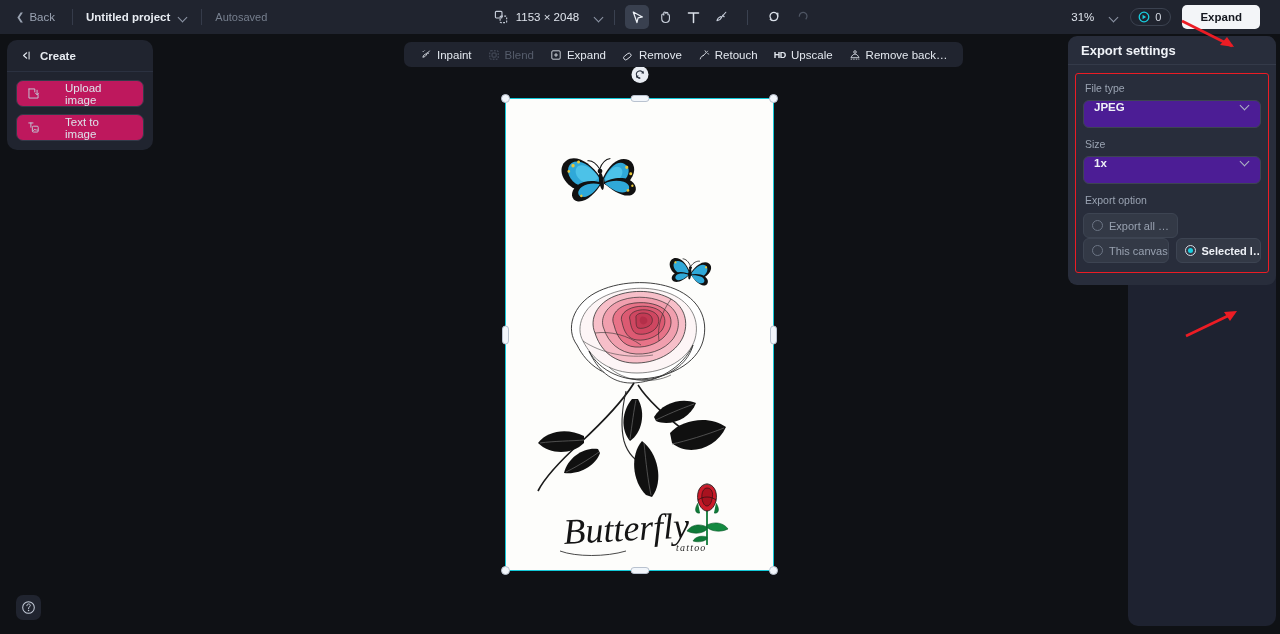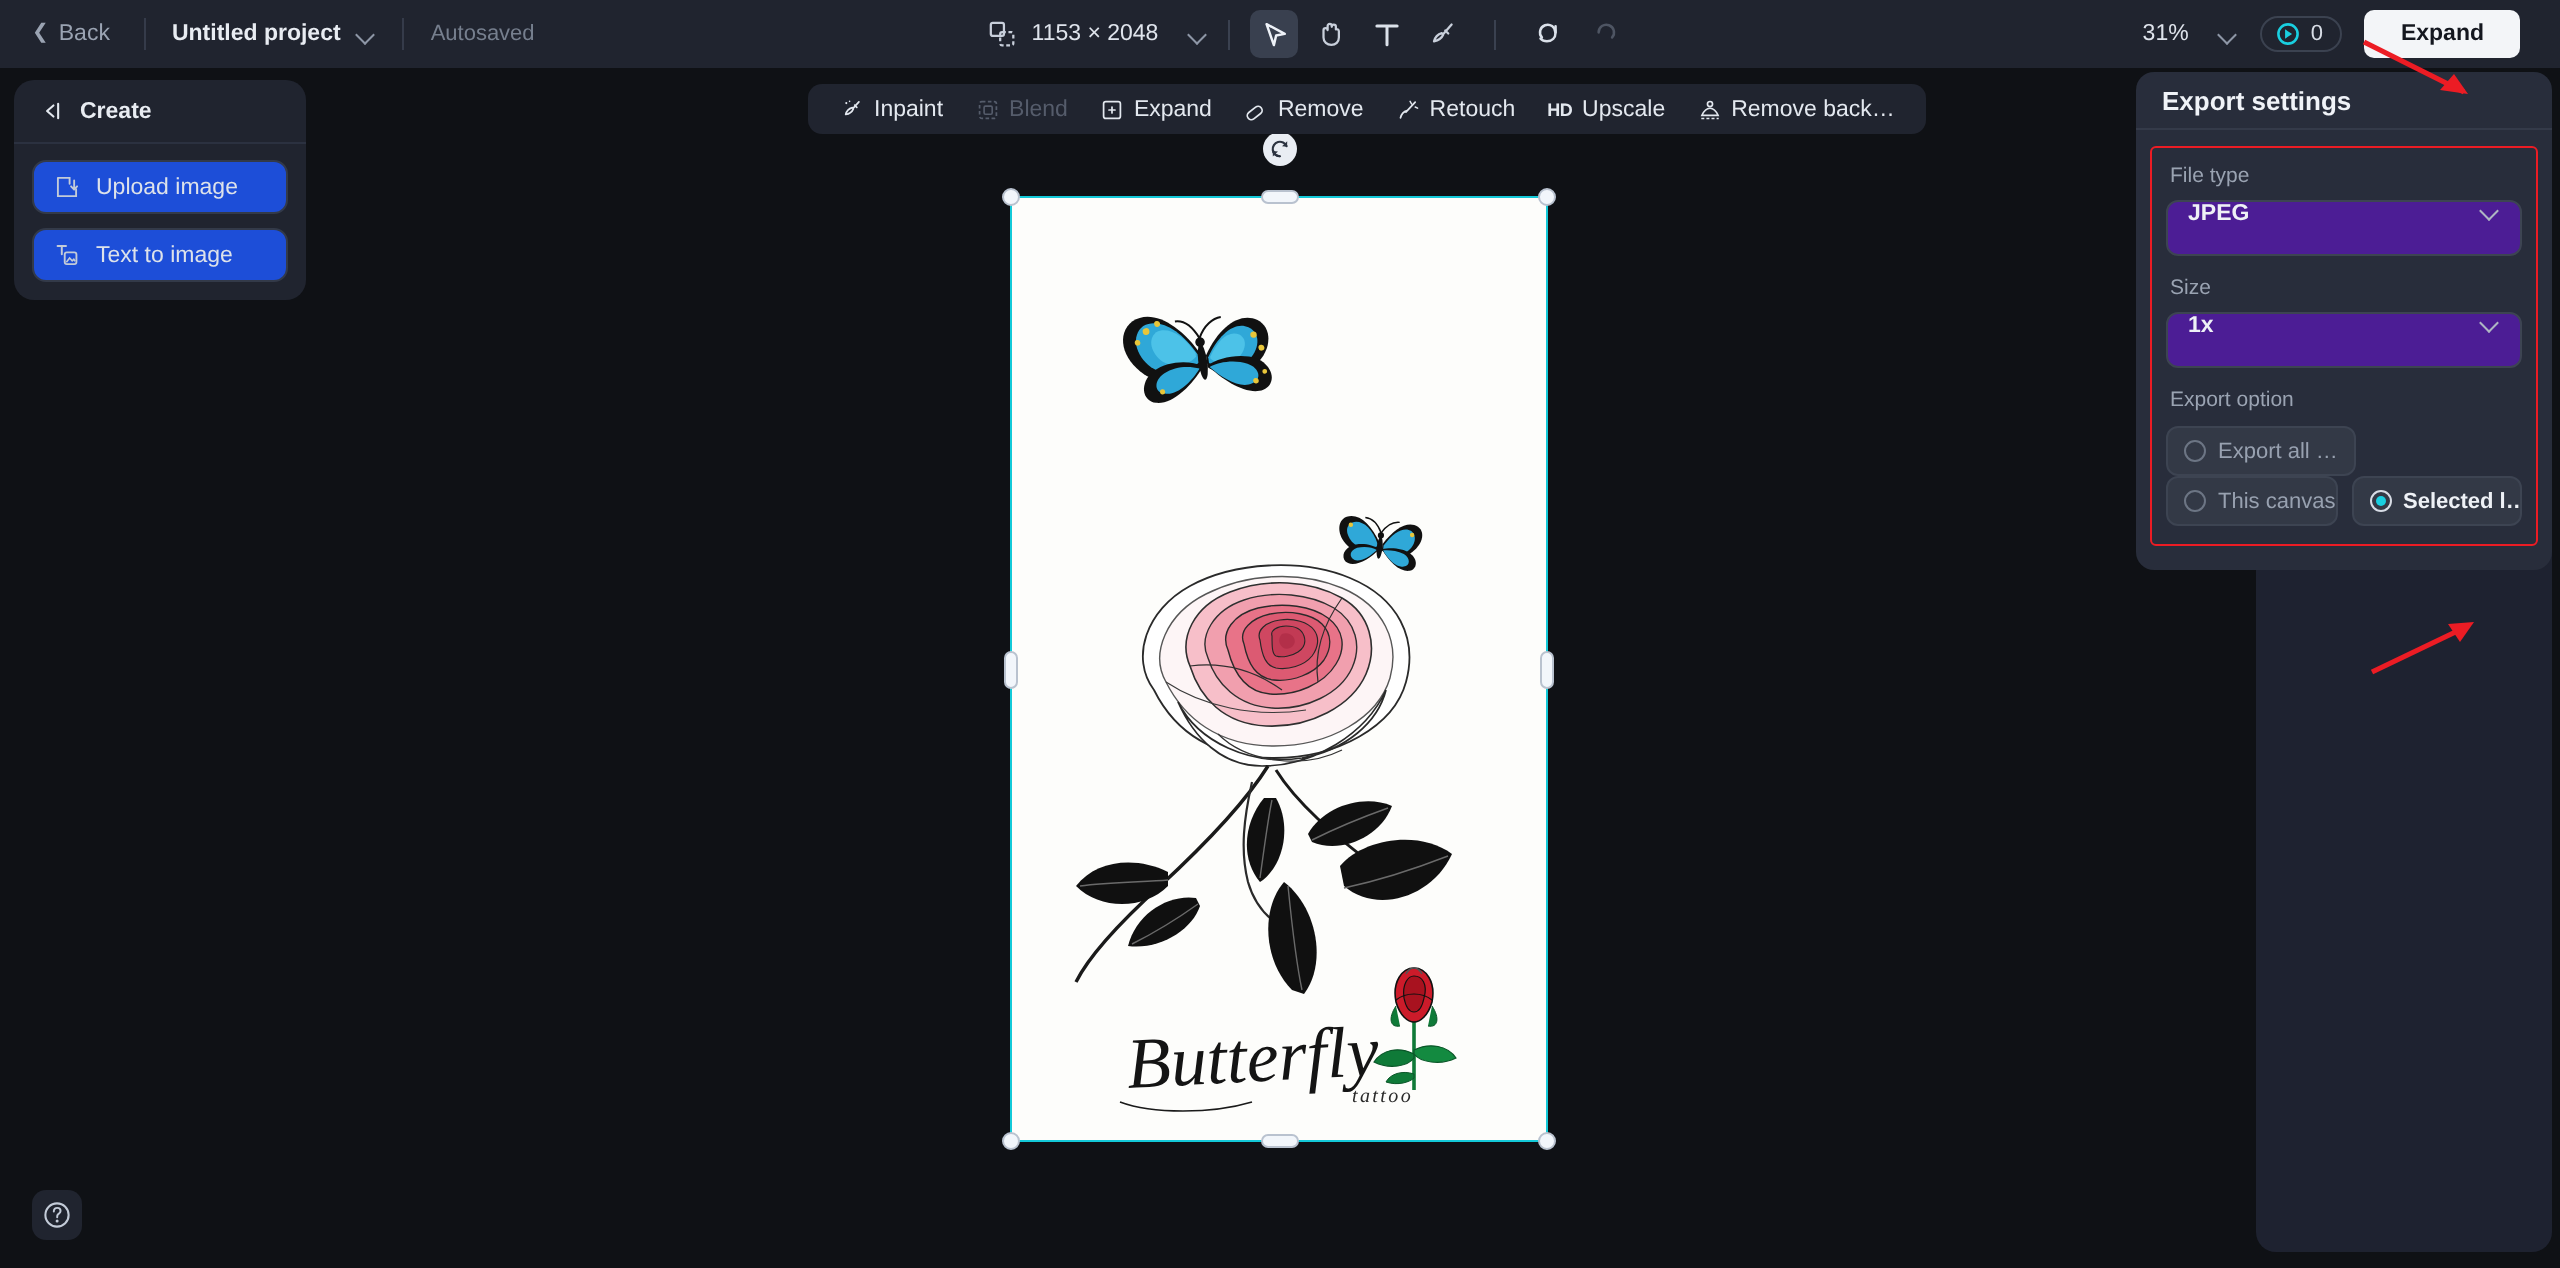--- a/index.html
+++ b/index.html
@@ -79,24 +79,24 @@
     z-index: 30;
   }
   .sb-head {
     display: flex; align-items: center; gap: 8px;
     height: 32px; padding: 0 12px;
     border-bottom: 1px solid #2b3140;
   }
   .sb-head-label { color: #e8ecf2; font-size: 11.5px; font-weight: bold; }
   .sb-items { padding: 8px 9px 0 9px; display: flex; flex-direction: column; gap: 7px; }
   .sb-item {
-    display: flex; align-items: center; gap: 8px;
+    display: flex; align-items: center; gap: 25px;
     height: 27px; padding: 0 10px;
     border: 1px solid #333a49; border-radius: 7px;
-    background: #1d4ed8;
+    background: #be185d;
     color: #dde2ea; font-size: 11.5px;
     cursor: pointer;
   }
 
   
   .canvas-toolbar {
     position: absolute; left: 404px; top: 42px; height: 25px;
     background: #20242f; border-radius: 7px;
     display: flex; align-items: center; padding: 0 8px; gap: 0;
     z-index: 25;

